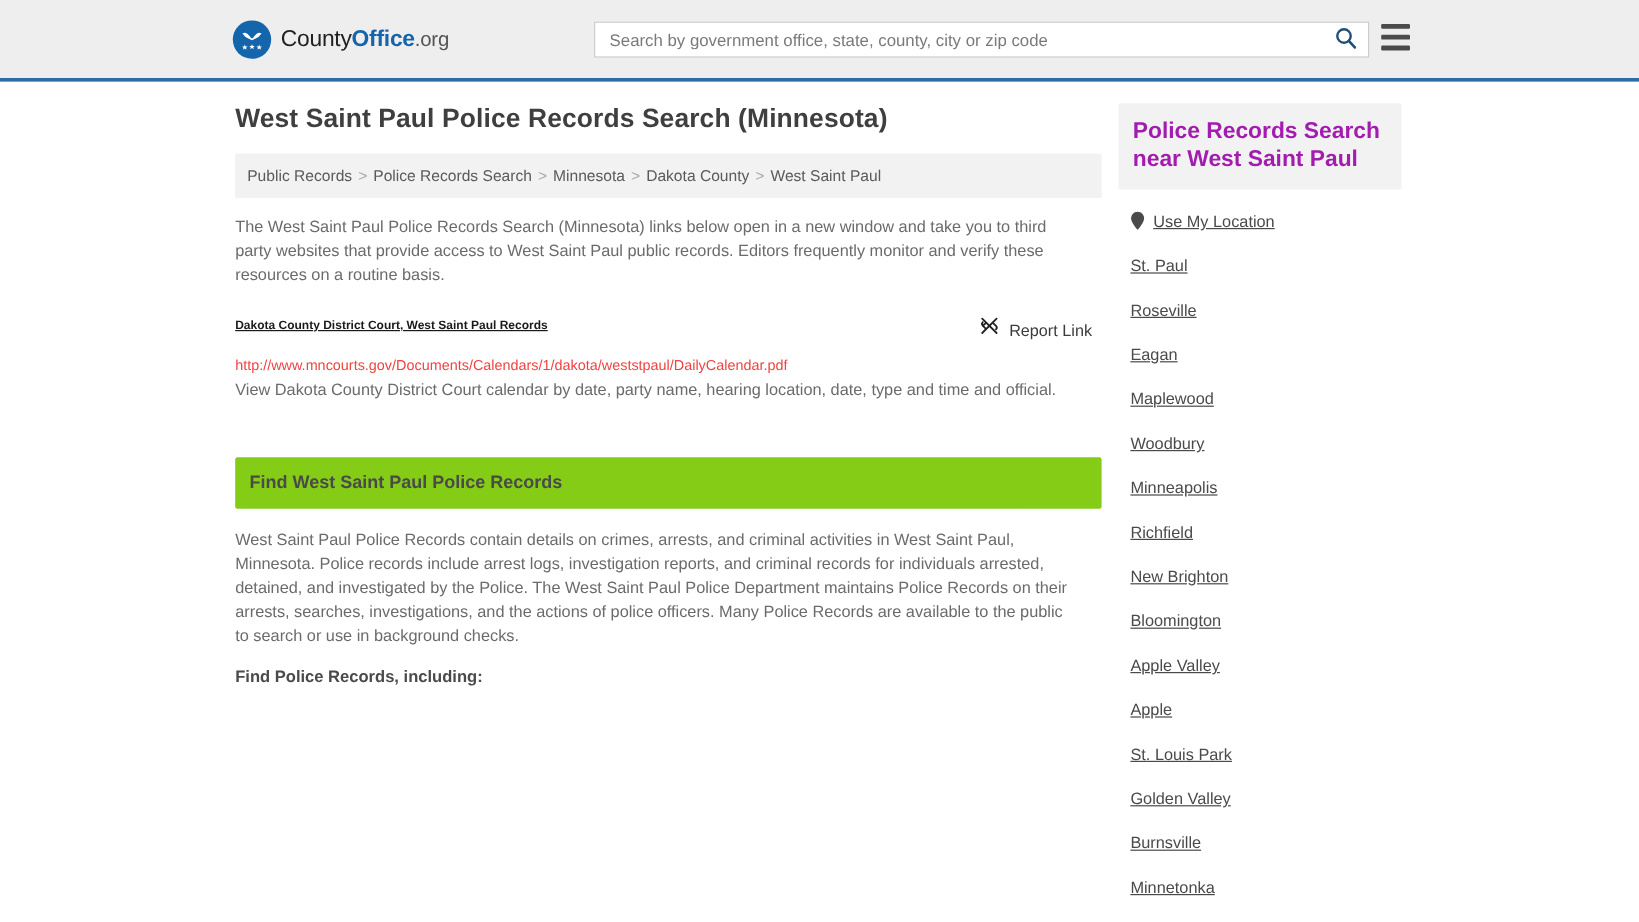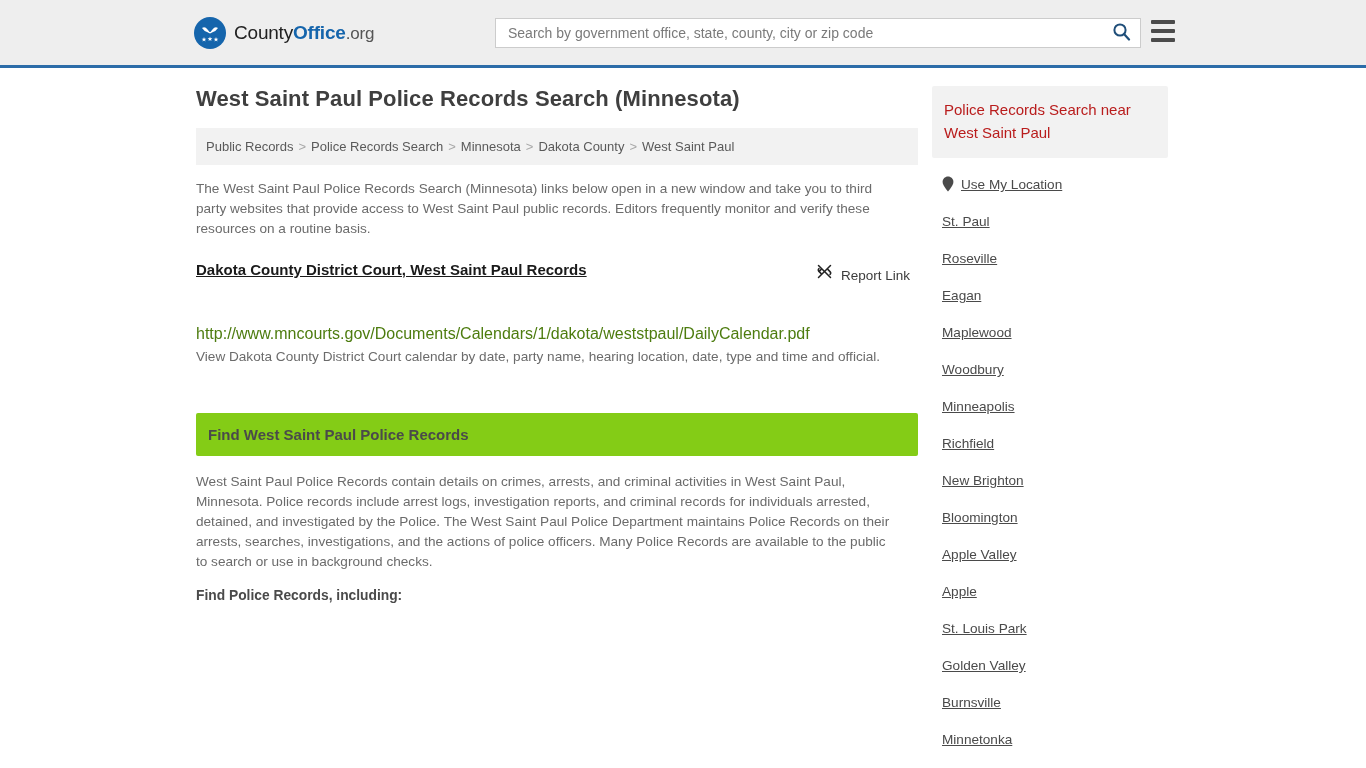--- a/index.html
+++ b/index.html
@@ -145,47 +145,46 @@
     color: #4b4b4b;
     text-decoration: underline;
   }
 
   .link-block {
     margin: 22px 0 0 8px;
     position: relative;
     width: 714px;
   }
   .link-title {
-    font-size: 15px;
+    font-size: 10px;
     font-weight: bold;
     color: #1a1a1a;
     text-decoration: underline;
     display: inline-block;
-    margin-bottom: 3px;
+    margin-bottom: 20px;
   }
   .report-link {
     position: absolute;
     right: 0;
     top: 2px;
     display: flex;
     align-items: flex-end;
     gap: 8px;
     font-size: 13.5px;
     color: #3c3c3c;
     cursor: pointer;
     text-decoration: none;
   }
   .link-url {
     display: block;
-    font-size: 16px;
-    color: #4d7c0f;
+    font-size: 12px;
+    color: #ef4444;
     margin-bottom: 3px;
     text-decoration: none;
     word-break: break-all;
-    margin-top: 44px;
   }
   .link-desc {
     font-size: 13.6px;
     color: #6b6b6b;
     line-height: 21px;
     width: 700px;
     margin: 0;
   }
 
   .section-head {
@@ -220,23 +219,23 @@
     font-size: 13.6px;
     color: #6b6b6b;
     line-height: 20px;
     margin-bottom: 0px;
   }
 
   
   .side-head {
     background: #f2f2f2;
     padding: 12px 12px 14px 12px;
-    font-size: 15px;
-    font-weight: normal;
-    color: #b91c1c;
+    font-size: 19px;
+    font-weight: bold;
+    color: #a21caf;
     line-height: 23px;
     border-radius: 2px;
   }
   .side-list { margin-top: 18px; }
   .side-item {
     display: flex;
     align-items: flex-end;
     gap: 7px;
     margin: 0 0 22px 10px;
   }

